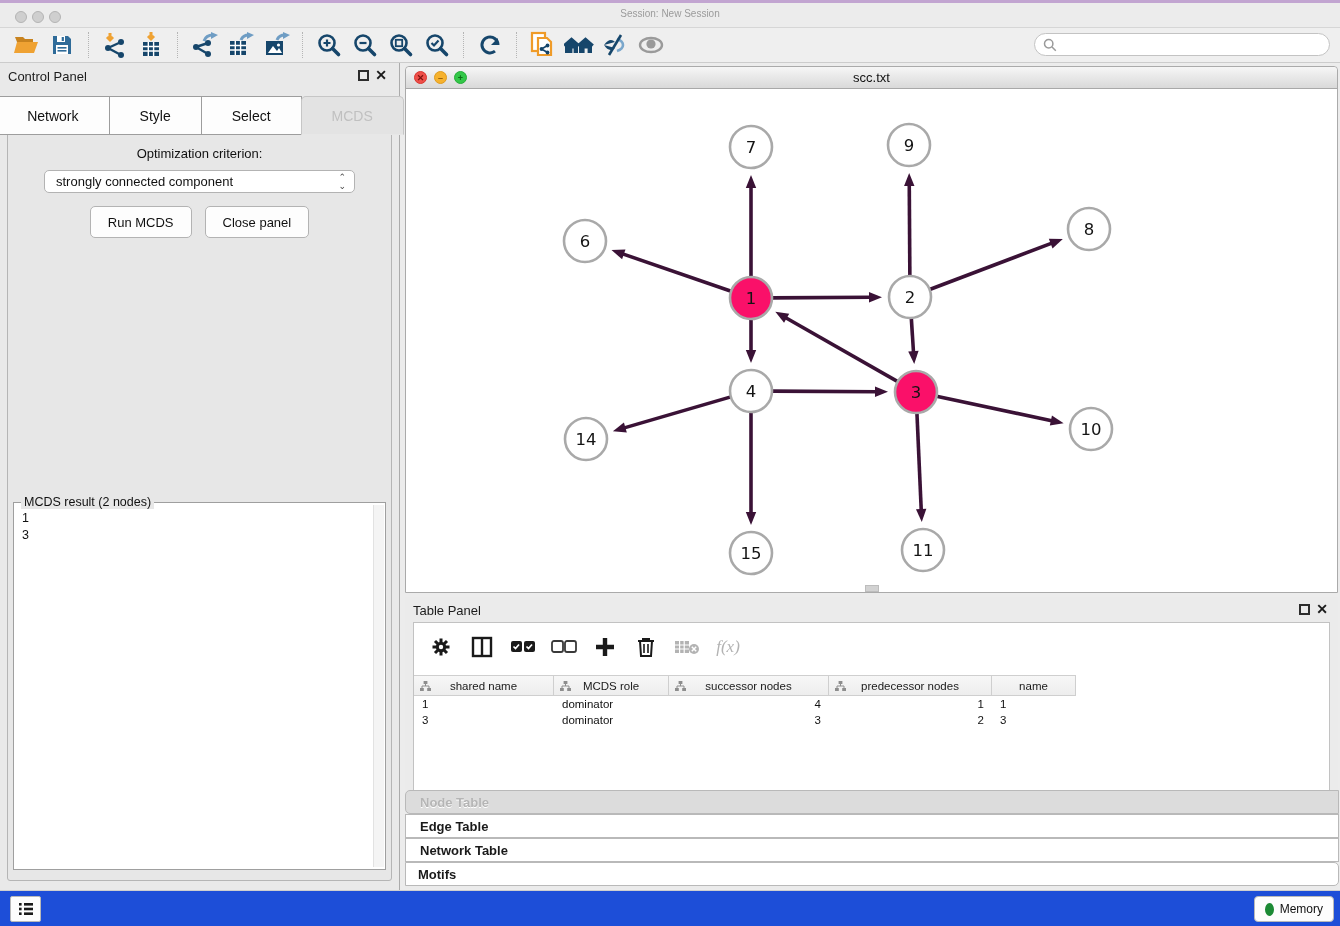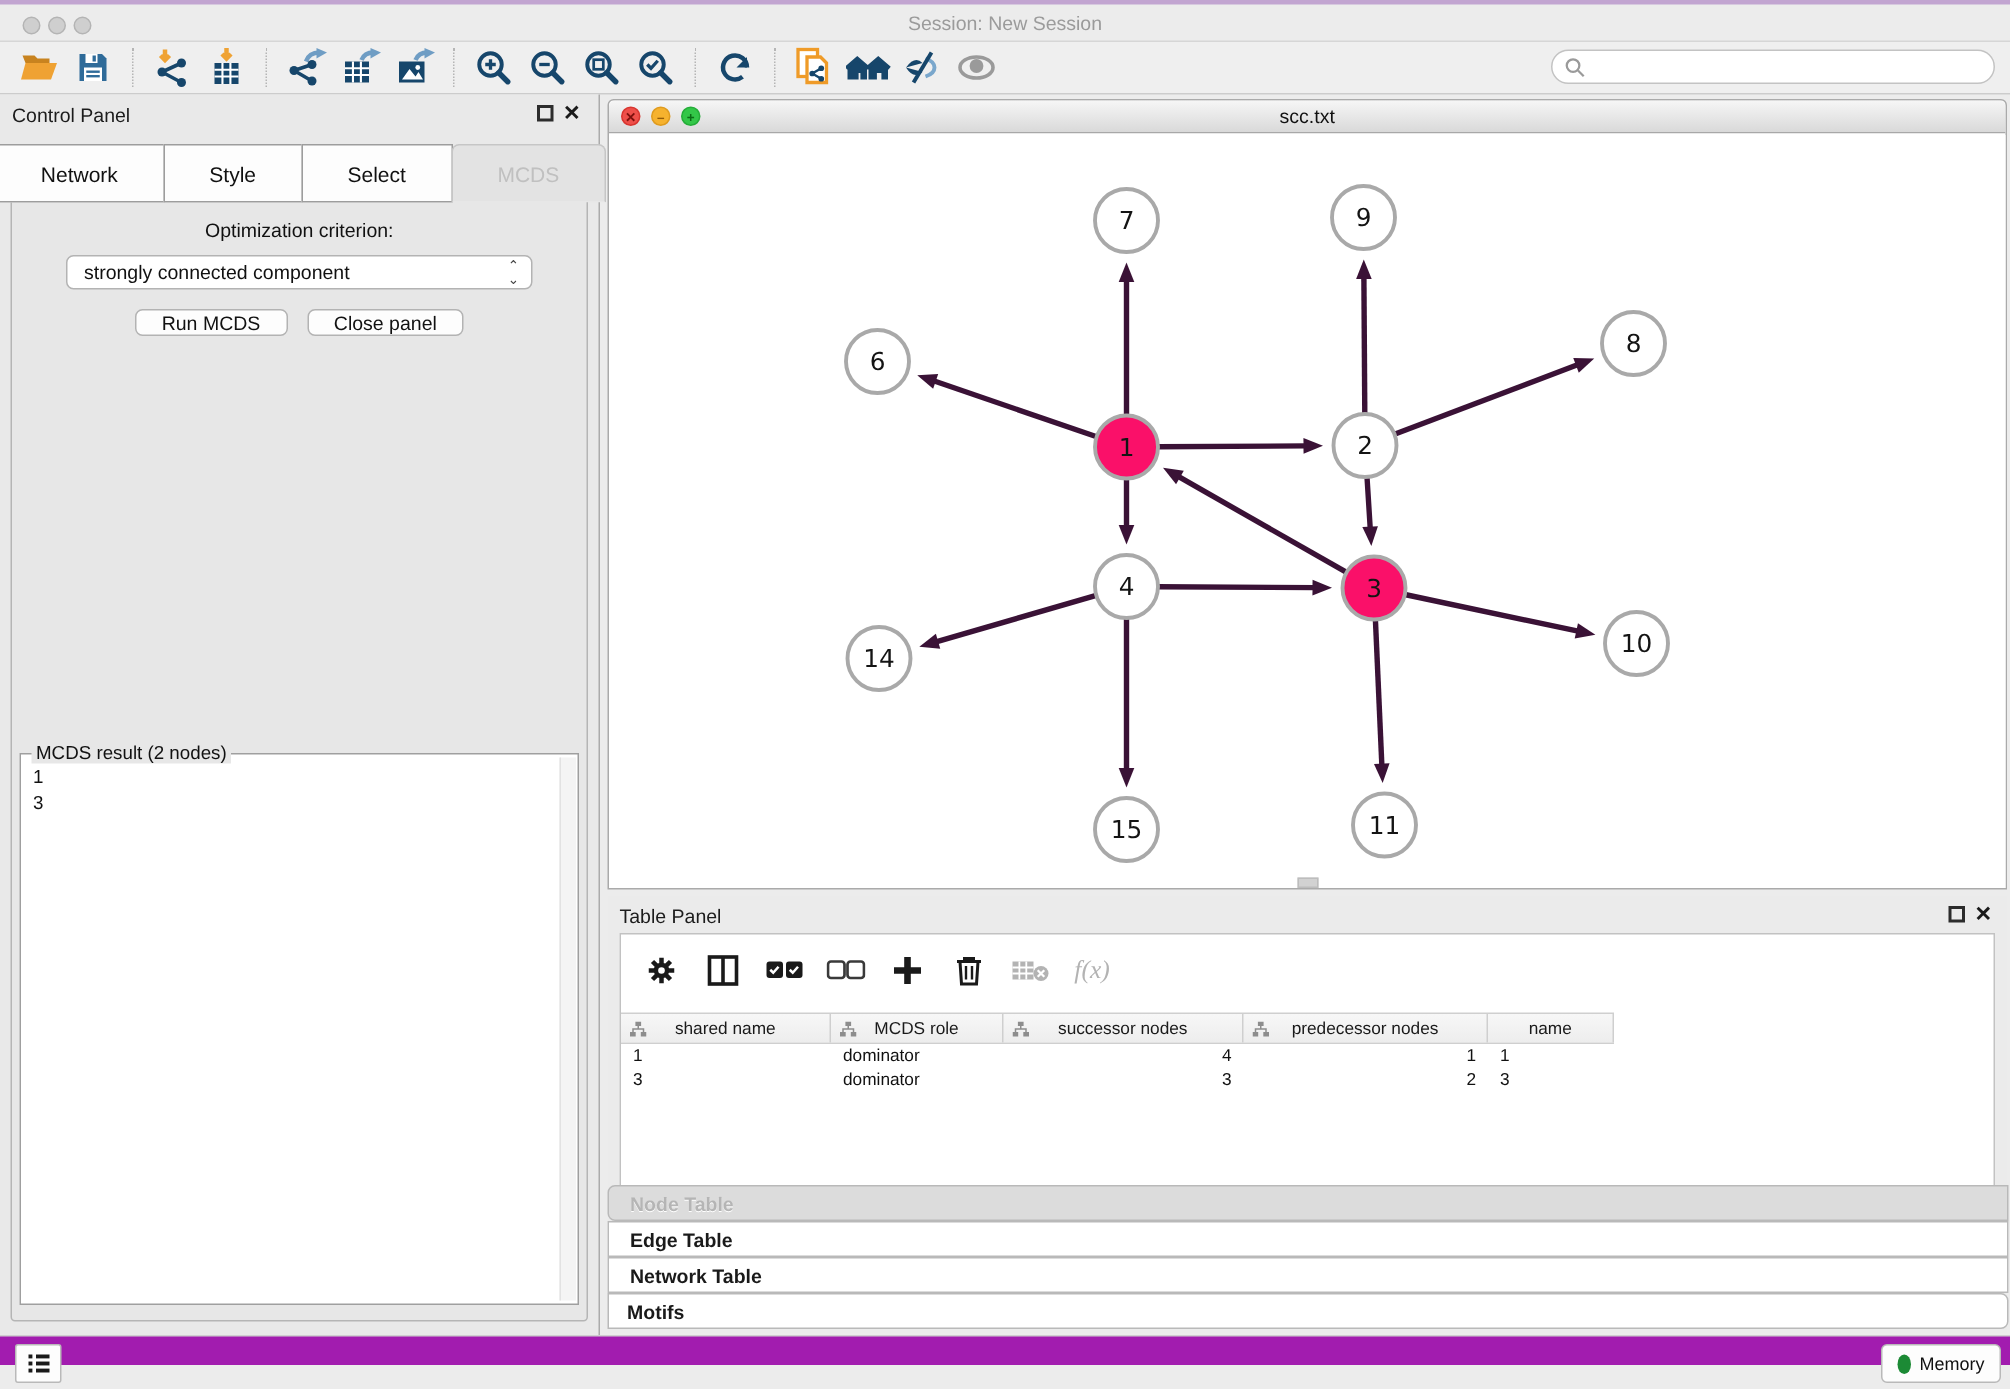--- a/index.html
+++ b/index.html
@@ -8,21 +8,21 @@
 
   #app { position:absolute; inset:0; background:#ececec; outline:1px solid #9a9a9a; }
 
   
   #titlebar { position:absolute; left:0; top:0; right:0; height:28px;
     background:#ececec; border-top:3px solid #c2a5d1; border-bottom:1px solid #d6d6d6; }
   .traffic { position:absolute; top:8px; width:12px; height:12px; border-radius:50%;
     background:#cfcfcf; border:1px solid #b4b4b4; }
   #titlebar .t1{ left:15px; } #titlebar .t2{ left:32px; } #titlebar .t3{ left:49px; }
   #window-title { position:absolute; left:0; right:0; top:5px; text-align:center;
-    font-size:13px; color:#9b9b9b; }
+    font-size:10px; color:#9b9b9b; }
 
   
   #toolbar { position:absolute; left:0; top:28px; right:0; height:35px;
     background:#efefef; border-bottom:1px solid #cccccc; display:flex; align-items:center; padding-left:8px; }
   .tb-btn { width:36px; height:30px; display:flex; align-items:center; justify-content:center; }
   .tb-sep { width:1px; height:26px; margin:0 8px; border-left:1px dotted #b5b5b5; }
   #search-wrap { position:absolute; right:10px; top:5px; width:296px; height:23px;
     background:#ffffff; border:1px solid #c3c3c3; border-radius:12px; display:flex; align-items:center; padding:0 8px; }
   #search-wrap input { border:none; outline:none; flex:1; font-size:12px; background:transparent; margin-left:5px; }
 
@@ -42,21 +42,21 @@
     border-radius:5px 5px 0 0; border-bottom-color:#e7e7e7; }
 
   #cp-body { position:absolute; left:7px; right:7px; top:54px; bottom:9px;
     background:#e7e7e7; border:1px solid #b5b5b5; border-radius:3px;margin-top:11px; }
   #opt-label { margin-top:17px; text-align:center; font-size:13px; color:#111; }
   #opt-select { position:relative; margin:9px 36px 0 36px; height:23px; background:#ffffff;
     border:1px solid #b3b3b3; border-radius:5px; font-size:13px; color:#111;
     display:flex; align-items:center; padding-left:11px; }
   #opt-select .chev { position:absolute; right:8px; top:2px; font-size:9px; color:#444; line-height:9px; text-align:center; }
   #cp-buttons { display:flex; justify-content:center; gap:13px; margin-top:13px; }
-  .cp-btn { height:18px; padding:0 17px; background:#fdfdfd; border:1px solid #b3b3b3;
+  .cp-btn { height:32px; padding:0 17px; background:#fdfdfd; border:1px solid #b3b3b3;
     border-radius:5px; font-size:13px; color:#111; display:flex; align-items:center; }
 
   #mcds-result { position:absolute; left:5px; right:5px; top:373px; bottom:10px;
     border:1px solid #9f9f9f; background:#ffffff; }
   #mcds-legend { position:absolute; left:7px; top:-8px; background:#e7e7e7; padding:0 3px;
     font-size:12.5px; color:#111; }
   #mcds-lines { position:absolute; left:0; top:3px; right:13px; bottom:0; padding:4px 8px;
     font-size:12.5px; color:#111; line-height:17px; overflow:hidden; }
   #mcds-scroll { position:absolute; right:1px; top:2px; bottom:2px; width:11px;
     background:#f4f4f4; border-left:1px solid #e2e2e2; }
@@ -96,22 +96,22 @@
   .td { font-size:11.5px; color:#111; padding:1px 8px 0 8px; overflow:hidden; white-space:nowrap; }
 
   #tp-tabs { position:absolute; left:0; right:0; bottom:3px; display:flex; justify-content:center;flex-direction:column; }
   .tp-tab { height:24px; padding:0 14px; background:#ffffff; border:1px solid #b9b9b9;
     margin-right:-1px; font-size:13px; font-weight:bold; color:#1a1a1a; display:flex; align-items:center; }
   .tp-tab:first-child { border-radius:5px 0 0 5px; }
   .tp-tab:last-child { border-radius:0 5px 5px 0;padding-left:12px; }
   .tp-tab.selected { background:#dcdcdc; color:#b5b5b5; text-shadow:0 1px 0 #fff; }
 
   
-  #statusbar { position:absolute; left:0; right:0; top:890px; height:20px;
-    background:#a21caf; border-top:1px solid #cfcfcf; }
+  #statusbar { position:absolute; left:0; right:0; top:890px; height:36px;
+    background:#1d4ed8; border-top:1px solid #cfcfcf; }
   #list-btn { position:absolute; left:10px; top:5px; width:31px; height:26px; background:#fdfdfd;
     border:1px solid #b9b9b9; border-radius:2px; display:flex; align-items:center; justify-content:center; }
   #memory-btn { position:absolute; right:6px; top:5px; height:26px; padding:0 10px; background:#fdfdfd;
     border:1px solid #b9b9b9; border-radius:4px; display:flex; align-items:center; gap:6px; font-size:12px; color:#111; }
   #memory-dot { width:9px; height:13px; border-radius:50%; background:#1c8a35; }
 </style>
 </head>
 <body>
 
 <div id="app">

